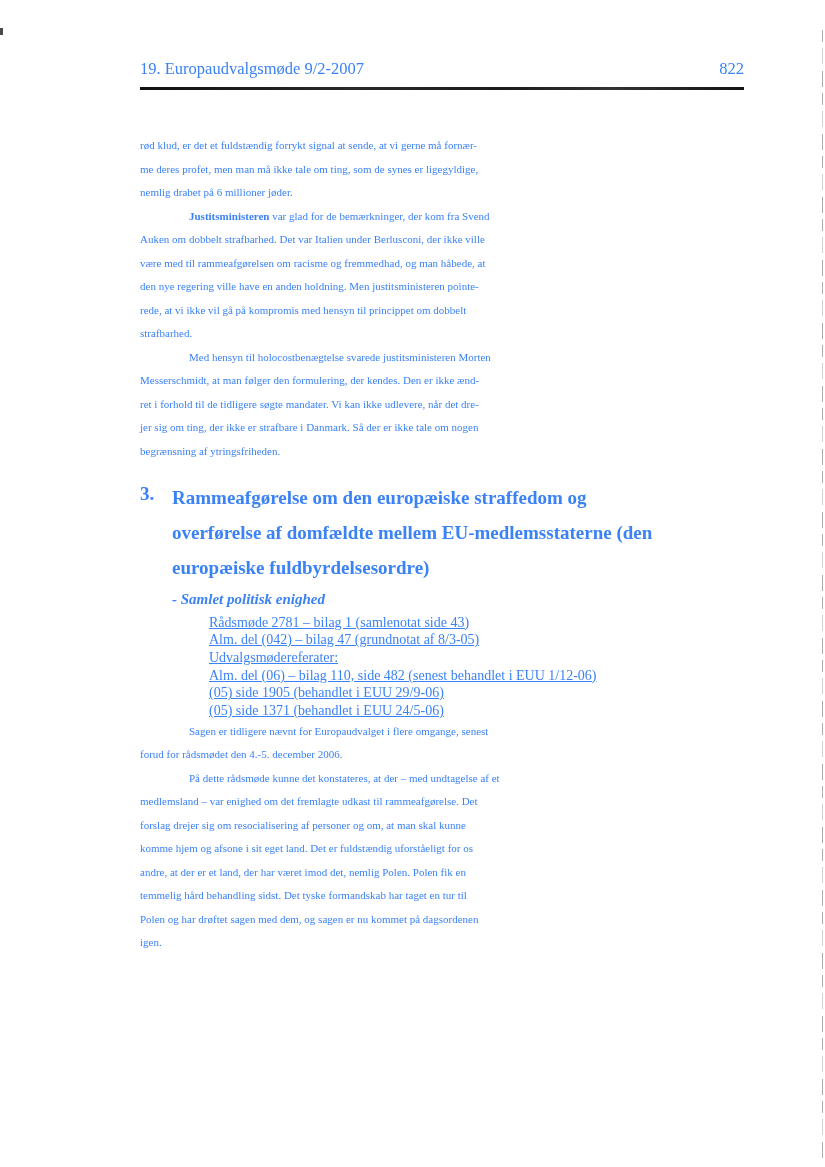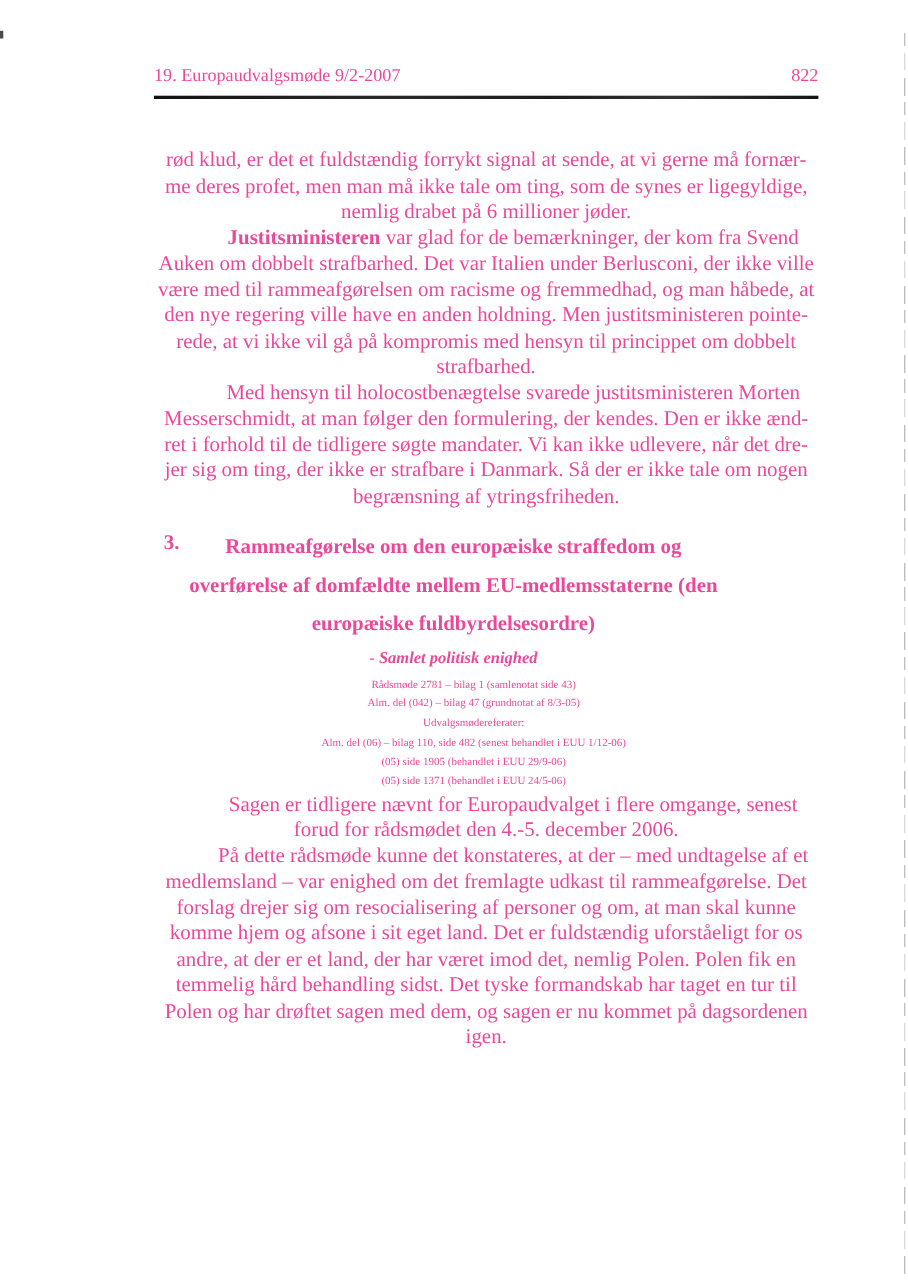--- a/index.html
+++ b/index.html
@@ -7,22 +7,21 @@
     padding: 0;
     background: #ffffff;
   }
   .page {
     position: relative;
     width: 825px;
     height: 1167px;
     background: #ffffff;
     overflow: hidden;
     font-family: "Liberation Serif", "DejaVu Serif", serif;
-    color: #ec4899;
-    text-align: center;
+    color: #3b82f6;
   }
   .content {
     position: absolute;
     left: 140px;
     top: 0;
     width: 604px;
   }
   .running-header {
     display: flex;
     justify-content: space-between;
@@ -34,21 +33,21 @@
   .rule {
     margin-top: 7px;
     height: 3px;
     background: linear-gradient(to right, #111 0%, #2a2a2a 35%, #1c1c1c 60%, #333 78%, #141414 100%);
   }
   .body-text {
     margin-top: 44px;
   }
   p.para {
     margin: 0;
-    font-size: 19px;
+    font-size: 11px;
     line-height: 23.5px;
     white-space: pre;
   }
   p.para.indent { text-indent: 49px; }
   p.para strong { font-weight: bold; }
   .agenda {
     display: flex;
     margin-top: 17px;
     font-weight: bold;
   }
@@ -65,23 +64,24 @@
   }
   .agenda-subtitle {
     font-size: 15px;
     line-height: 28.5px;
     font-style: italic;
     white-space: pre;
   }
   .agenda-refs {
     padding-left: 37px;
     font-weight: normal;
-    font-size: 10px;
+    font-size: 14px;
     line-height: 17.7px;
     white-space: pre;
+    text-decoration: underline;
   }
   .after-refs { margin-top: 24px; }
   
   .artifact-right-edge {
     position: absolute;
     left: 822px;
     top: 30px;
     width: 1px;
     height: 1130px;
     background: repeating-linear-gradient(

